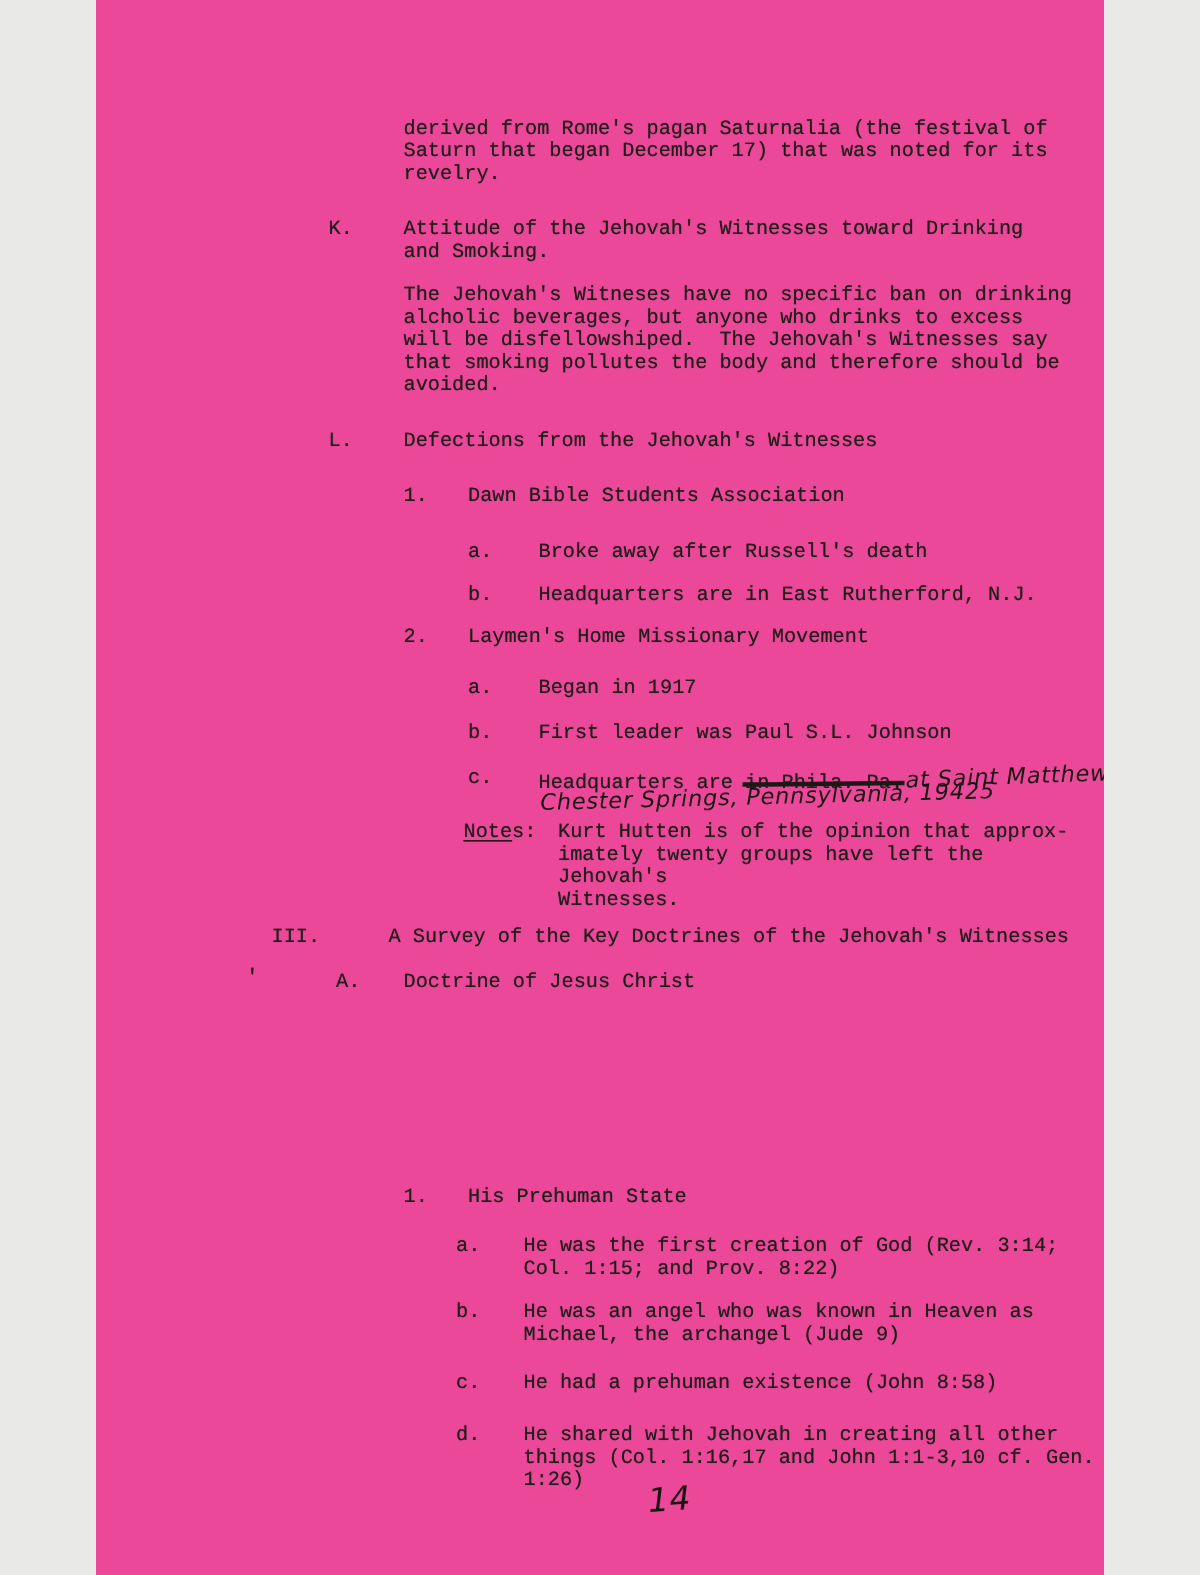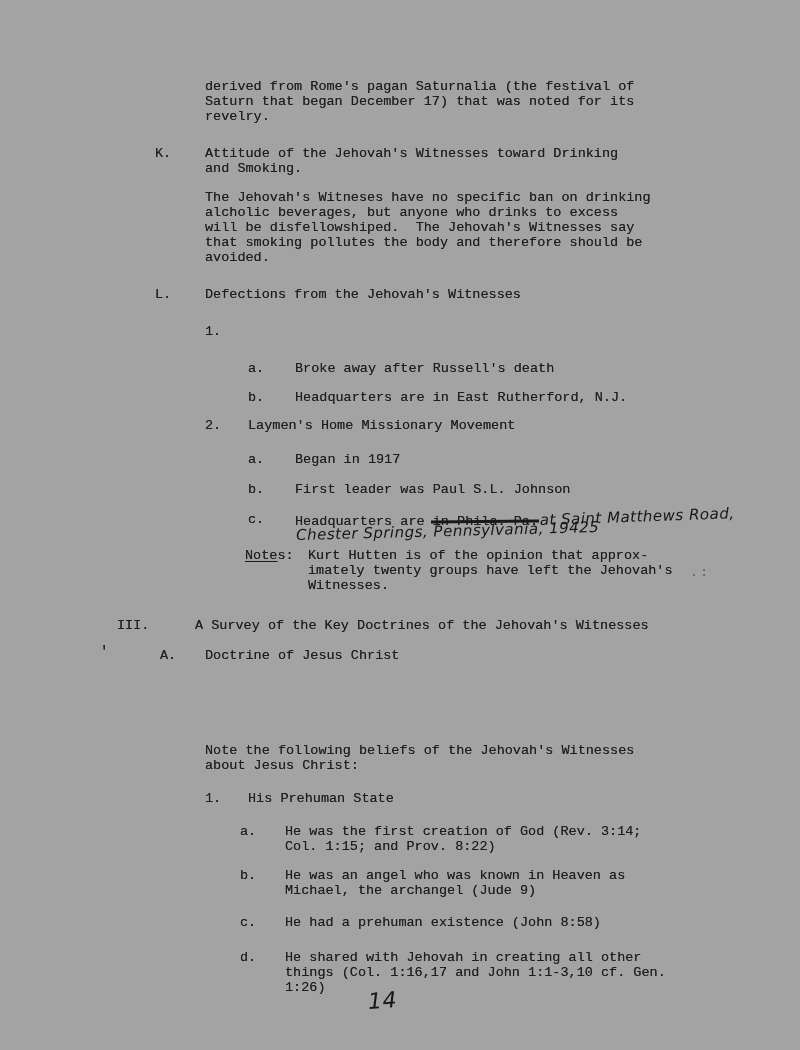--- a/index.html
+++ b/index.html
@@ -1,22 +1,22 @@
 <!DOCTYPE html>
 <html><head>
 <meta charset="utf-8">
 <style>
   html, body { margin: 0; padding: 0; }
   body { background: #e9e9e7; }
   .page {
     position: relative;
-    width: 800px;
+    width: 672px;
     height: 1050px;
     margin: 0 auto;
-    background: #a3a3a3;
+    background: #ec4899;
     overflow: hidden;
     font-family: "Liberation Mono", "DejaVu Sans Mono", monospace;
     font-size: 13.5px;
     line-height: 15px;
     color: #201e1b;
     text-shadow: 0 0 0.5px rgba(32,30,27,0.7);
   }
   .block { position: absolute; white-space: pre-wrap; }
   .row { position: absolute; display: flex; align-items: flex-start; }
   .row .lbl { flex: 0 0 auto; white-space: pre; }
@@ -86,20 +86,21 @@
 that smoking pollutes the body and therefore should be
 avoided.</div>
 
   <div class="row" style="left:155px; top:287px;">
     <span class="lbl w50">L.</span>
     <span class="txt">Defections from the Jehovah's Witnesses</span>
   </div>
 
   <div class="row" style="left:205px; top:324px;">
     <span class="lbl w43">1.</span>
+    <span class="txt">Dawn Bible Students Association</span>
   </div>
   <div class="row" style="left:248px; top:361px;">
     <span class="lbl w47">a.</span>
     <span class="txt">Broke away after Russell's death</span>
   </div>
   <div class="row" style="left:248px; top:390px;">
     <span class="lbl w47">b.</span>
     <span class="txt">Headquarters are in East Rutherford, N.J.</span>
   </div>
 
@@ -135,22 +136,20 @@
     <span class="txt">A Survey of the Key Doctrines of the Jehovah's Witnesses</span>
   </div>
 
   <div class="block tick" style="left:100px; top:645px;">'</div>
 
   <div class="row" style="left:160px; top:648px;">
     <span class="lbl w45">A.</span>
     <span class="txt">Doctrine of Jesus Christ</span>
   </div>
 
-  <div class="block" style="left:205px; top:743px;">Note the following beliefs of the Jehovah's Witnesses
-about Jesus Christ:</div>
 
   <div class="row" style="left:205px; top:791px;">
     <span class="lbl w43">1.</span>
     <span class="txt">His Prehuman State</span>
   </div>
   <div class="row" style="left:240px; top:824px;">
     <span class="lbl w45">a.</span>
     <span class="txt">He was the first creation of God (Rev. 3:14;
 Col. 1:15; and Prov. 8:22)</span>
   </div>

